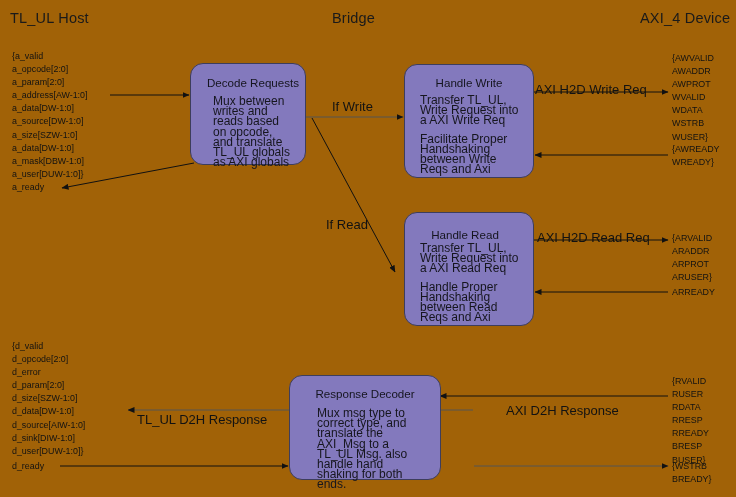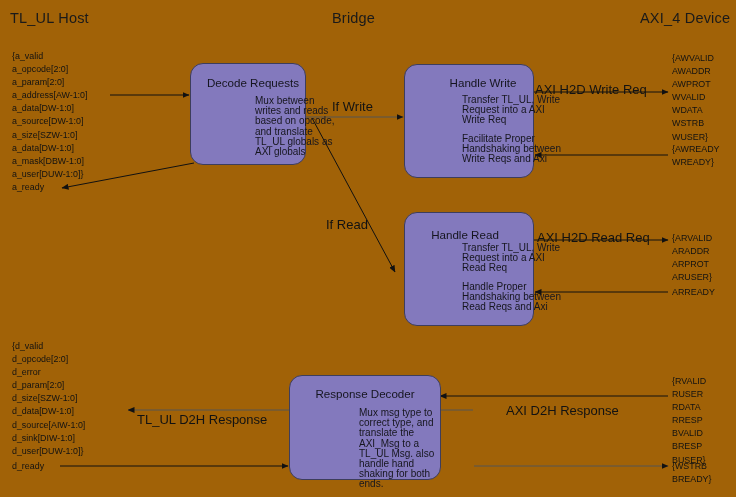--- a/index.html
+++ b/index.html
@@ -54,24 +54,23 @@
   }
   .proc-title {
     position: absolute;
     font-size: 11.6px;
     color: #15151f;
     white-space: nowrap;
     text-align: center;
   }
   .proc-body {
     position: absolute;
-    font-size: 10px;
+    font-size: 12px;
     line-height: 10.2px;
     color: #16161e;
-    margin-left: 42px;
   }
   .proc-body p { margin: 0 0 8px 0; }
   .proc-body p:last-child { margin-bottom: 0; }
 </style>
 </head>
 <body>
 
 <div id="canvas">
 
   <div class="col-title" style="left:10px; top:10px;">TL_UL Host</div>
@@ -163,21 +162,21 @@
     <div>ARUSER}</div>
   </div>
 
   <div class="siglist" style="left:672px; top:286px;">ARREADY</div>
 
   <div class="siglist" style="left:672px; top:375px;">
     <div>{RVALID</div>
     <div>RUSER</div>
     <div>RDATA</div>
     <div>RRESP</div>
-    <div>BVALID</div>
+    <div>RREADY</div>
     <div>BRESP</div>
     <div>BUSER}</div>
   </div>
 
   <div class="siglist" style="left:672px; top:460px;">
     <div>{WSTRB</div>
     <div>BREADY}</div>
   </div>
 
   <div class="wirelabel" style="left:326px; top:99px;padding-left:6px;">If Write</div>
@@ -192,21 +191,21 @@
 
   <div class="wirelabel" style="left:506px; top:403px;">AXI D2H Response</div>
 
   <div class="proc-box" style="left:190px; top:63px; width:116px; height:102px;"></div>
   <div class="proc-title" style="left:190px; top:76px; width:126px;">Decode Requests</div>
   <div class="proc-body" style="left:213px; top:96px; width:80px;">
     <p>Mux between writes and reads based on opcode, and translate TL_UL globals as AXI globals</p>
   </div>
 
   <div class="proc-box" style="left:404px; top:64px; width:130px; height:114px;"></div>
-  <div class="proc-title" style="left:404px; top:76px; width:130px;margin-left:14px;">Handle Write</div>
+  <div class="proc-title" style="left:404px; top:76px; width:130px;">Handle Write</div>
   <div class="proc-body" style="left:420px; top:95px; width:100px;">
     <p>Transfer TL_UL, Write Request into a AXI Write Req</p>
     <p>Facilitate Proper Handshaking between Write Reqs and Axi</p>
   </div>
 
   <div class="proc-box" style="left:404px; top:212px; width:130px; height:114px;"></div>
   <div class="proc-title" style="left:404px; top:228px; width:122px;">Handle Read</div>
   <div class="proc-body" style="left:420px; top:243px; width:100px;">
     <p>Transfer TL_UL, Write Request into a AXI Read Req</p>
     <p>Handle Proper Handshaking between Read Reqs and Axi</p>

